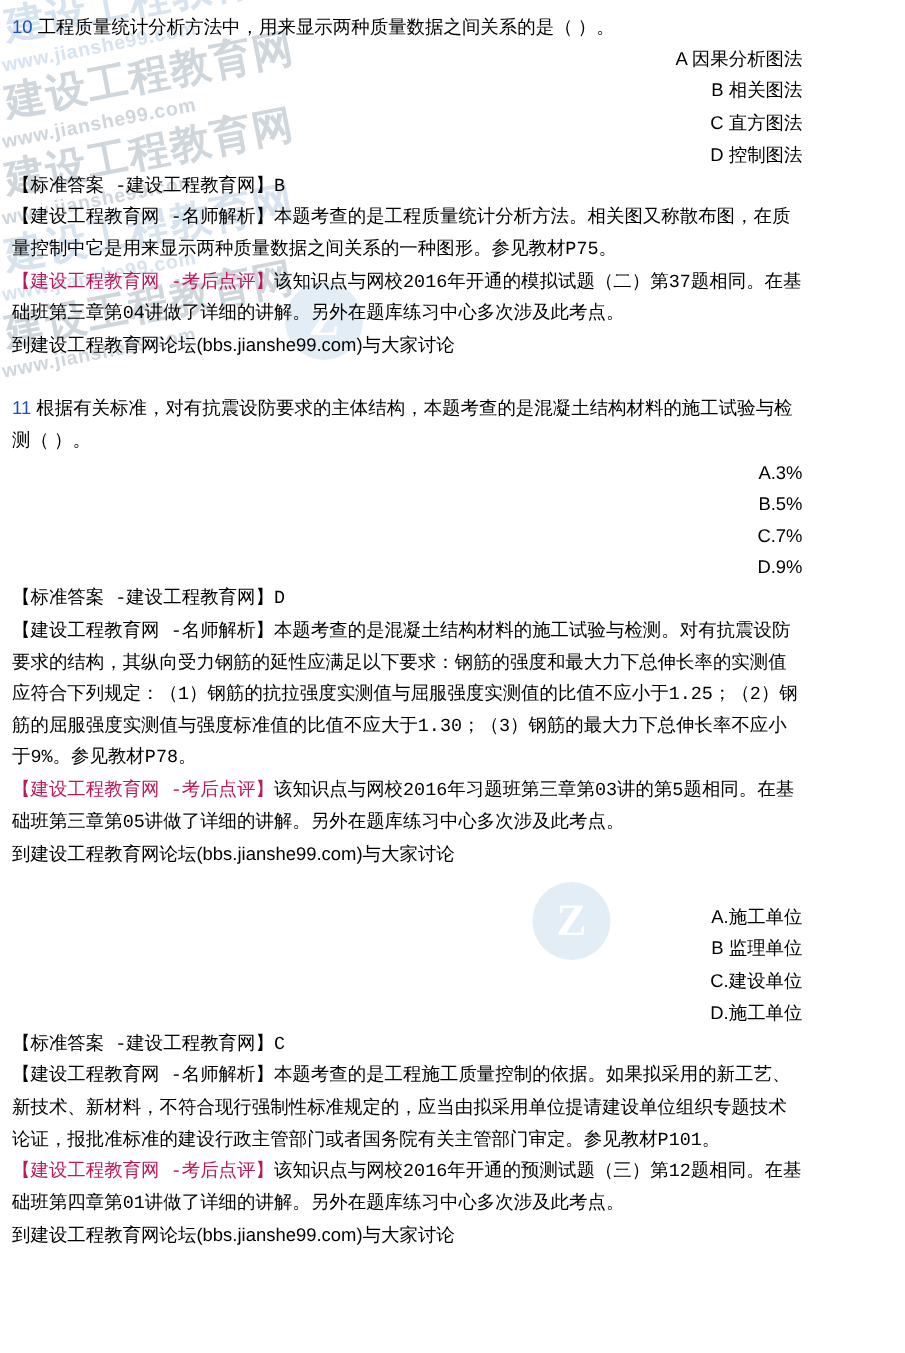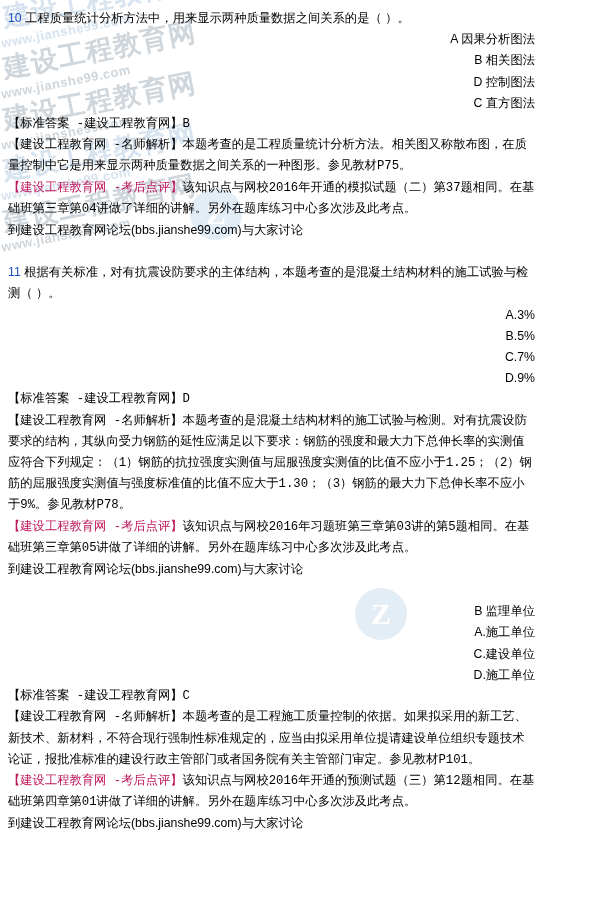--- a/index.html
+++ b/index.html
@@ -125,22 +125,22 @@
   <div class="wm-text wm-big wm-grey" style="left:330px; top:800px;">建设工程教育网</div>
   <div class="wm-text wm-small wm-grey" style="left:342px; top:836px;">www.jianshe99.com</div>
 </div>
 
 <div class="page">
 
   <div class="qblock">
     <div class="qhead line"><span class="qnum">10</span> <span>工程质量统计分析方法中，用来显示两种质量数据之间关系的是（   ）。</span></div>
     <div class="opt">A 因果分析图法</div>
     <div class="opt">B 相关图法</div>
+    <div class="opt">C 直方图法</div>
     <div class="opt">D 控制图法</div>
-    <div class="opt">C 直方图法</div>
     <div class="ans">【标准答案 -建设工程教育网】B</div>
     <div class="ans">【建设工程教育网 -名师解析】本题考查的是工程质量统计分析方法。相关图又称散布图，在质量控制中它是用来显示两种质量数据之间关系的一种图形。参见教材P75。</div>
     <div class="ans"><span class="red">【建设工程教育网 -考后点评】</span><span>该知识点与网校2016年开通的模拟试题（二）第37题相同。在基础班第三章第04讲做了详细的讲解。另外在题库练习中心多次涉及此考点。</span></div>
     <div class="forum">到建设工程教育网论坛(bbs.jianshe99.com)与大家讨论</div>
   </div>
 
   <div class="gap"></div>
 
   <div class="qblock">
     <div class="qhead line"><span class="qnum">11</span> <span>根据有关标准，对有抗震设防要求的主体结构，本题考查的是混凝土结构材料的施工试验与检测（   ）。</span></div>
@@ -150,22 +150,22 @@
     <div class="opt">D.9%</div>
     <div class="ans">【标准答案 -建设工程教育网】D</div>
     <div class="ans">【建设工程教育网 -名师解析】本题考查的是混凝土结构材料的施工试验与检测。对有抗震设防要求的结构，其纵向受力钢筋的延性应满足以下要求：钢筋的强度和最大力下总伸长率的实测值应符合下列规定：（1）钢筋的抗拉强度实测值与屈服强度实测值的比值不应小于1.25；（2）钢筋的屈服强度实测值与强度标准值的比值不应大于1.30；（3）钢筋的最大力下总伸长率不应小于9%。参见教材P78。</div>
     <div class="ans"><span class="red">【建设工程教育网 -考后点评】</span><span>该知识点与网校2016年习题班第三章第03讲的第5题相同。在基础班第三章第05讲做了详细的讲解。另外在题库练习中心多次涉及此考点。</span></div>
     <div class="forum">到建设工程教育网论坛(bbs.jianshe99.com)与大家讨论</div>
   </div>
 
   <div class="gap"></div>
 
   <div class="qblock">
+    <div class="opt">A.施工单位</div>
     <div class="opt">B 监理单位</div>
-    <div class="opt">A.施工单位</div>
     <div class="opt">C.建设单位</div>
     <div class="opt">D.施工单位</div>
     <div class="ans">【标准答案 -建设工程教育网】C</div>
     <div class="ans">【建设工程教育网 -名师解析】本题考查的是工程施工质量控制的依据。如果拟采用的新工艺、新技术、新材料，不符合现行强制性标准规定的，应当由拟采用单位提请建设单位组织专题技术论证，报批准标准的建设行政主管部门或者国务院有关主管部门审定。参见教材P101。</div>
     <div class="ans"><span class="red">【建设工程教育网 -考后点评】</span><span>该知识点与网校2016年开通的预测试题（三）第12题相同。在基础班第四章第01讲做了详细的讲解。另外在题库练习中心多次涉及此考点。</span></div>
     <div class="forum">到建设工程教育网论坛(bbs.jianshe99.com)与大家讨论</div>
   </div>
 
 </div>
 

